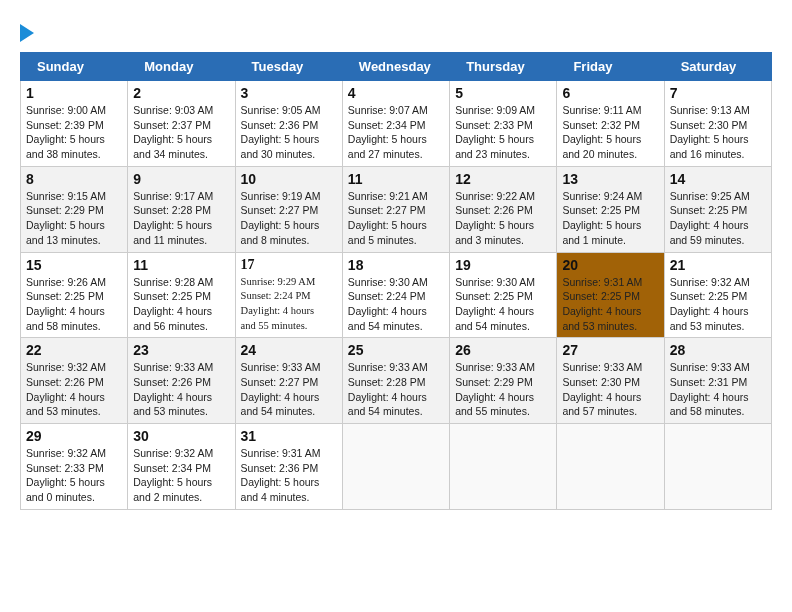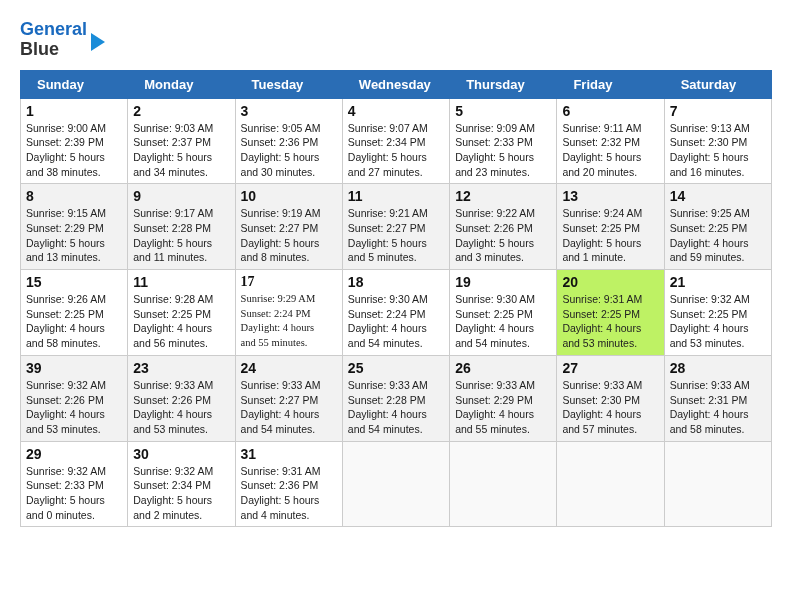--- a/index.html
+++ b/index.html
@@ -89,26 +89,20 @@
     }
     .empty-cell {
       background: #f9f9f9 !important;
     }
   </style>
 </head>
 <body>
 
 <div class="header">
   <div class="logo">
-    <div>
-      <div class="logo-text">
-        <span>General</span><br>
-        <span style="color:#333">Blue</span>
-      </div>
-    </div>
     <div class="logo-arrow"></div>
   </div>
   <div class="title-block">
     <div class="month-title"></div>
     <div class="location"></div>
   </div>
 </div>
 
 <table class="calendar">
   <thead>
@@ -197,32 +191,32 @@
           <div class="day-info">Sunrise: 9:29 AM<br>Sunset: 2:24 PM<br>Daylight: 4 hours<br>and 55 minutes.</div>
         </td>
         <td style="background: rgb(255, 255, 255);">
           <span class="day-num">18</span>
           <div class="day-info">Sunrise: 9:30 AM<br>Sunset: 2:24 PM<br>Daylight: 4 hours<br>and 54 minutes.</div>
         </td>
         <td style="background: rgb(255, 255, 255);">
           <span class="day-num">19</span>
           <div class="day-info">Sunrise: 9:30 AM<br>Sunset: 2:25 PM<br>Daylight: 4 hours<br>and 54 minutes.</div>
         </td>
-        <td style="background: #bef264; margin-top: 44px;">
+        <td style="background: #a16207; margin-top: 44px;">
           <span class="day-num">20</span>
           <div class="day-info">Sunrise: 9:31 AM<br>Sunset: 2:25 PM<br>Daylight: 4 hours<br>and 53 minutes.</div>
         </td>
         <td style="background: rgb(255, 255, 255);">
           <span class="day-num">21</span>
           <div class="day-info">Sunrise: 9:32 AM<br>Sunset: 2:25 PM<br>Daylight: 4 hours<br>and 53 minutes.</div>
         </td>
       </tr>
       <tr>
         <td style="background: rgb(242, 242, 242);">
-          <span class="day-num">39</span>
+          <span class="day-num">22</span>
           <div class="day-info">Sunrise: 9:32 AM<br>Sunset: 2:26 PM<br>Daylight: 4 hours<br>and 53 minutes.</div>
         </td>
         <td style="background: rgb(242, 242, 242);">
           <span class="day-num">23</span>
           <div class="day-info">Sunrise: 9:33 AM<br>Sunset: 2:26 PM<br>Daylight: 4 hours<br>and 53 minutes.</div>
         </td>
         <td style="background: rgb(242, 242, 242);">
           <span class="day-num">24</span>
           <div class="day-info">Sunrise: 9:33 AM<br>Sunset: 2:27 PM<br>Daylight: 4 hours<br>and 54 minutes.</div>
         </td>

